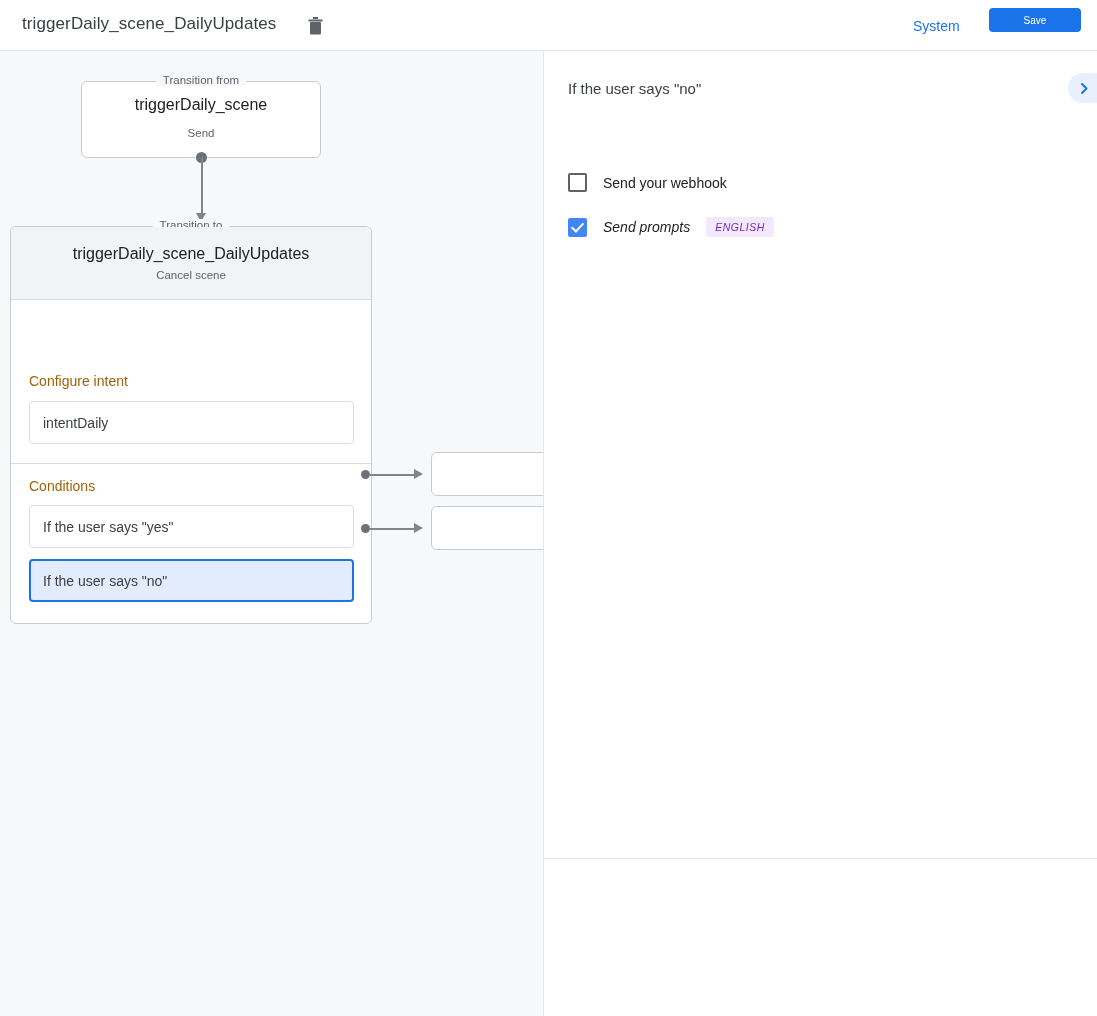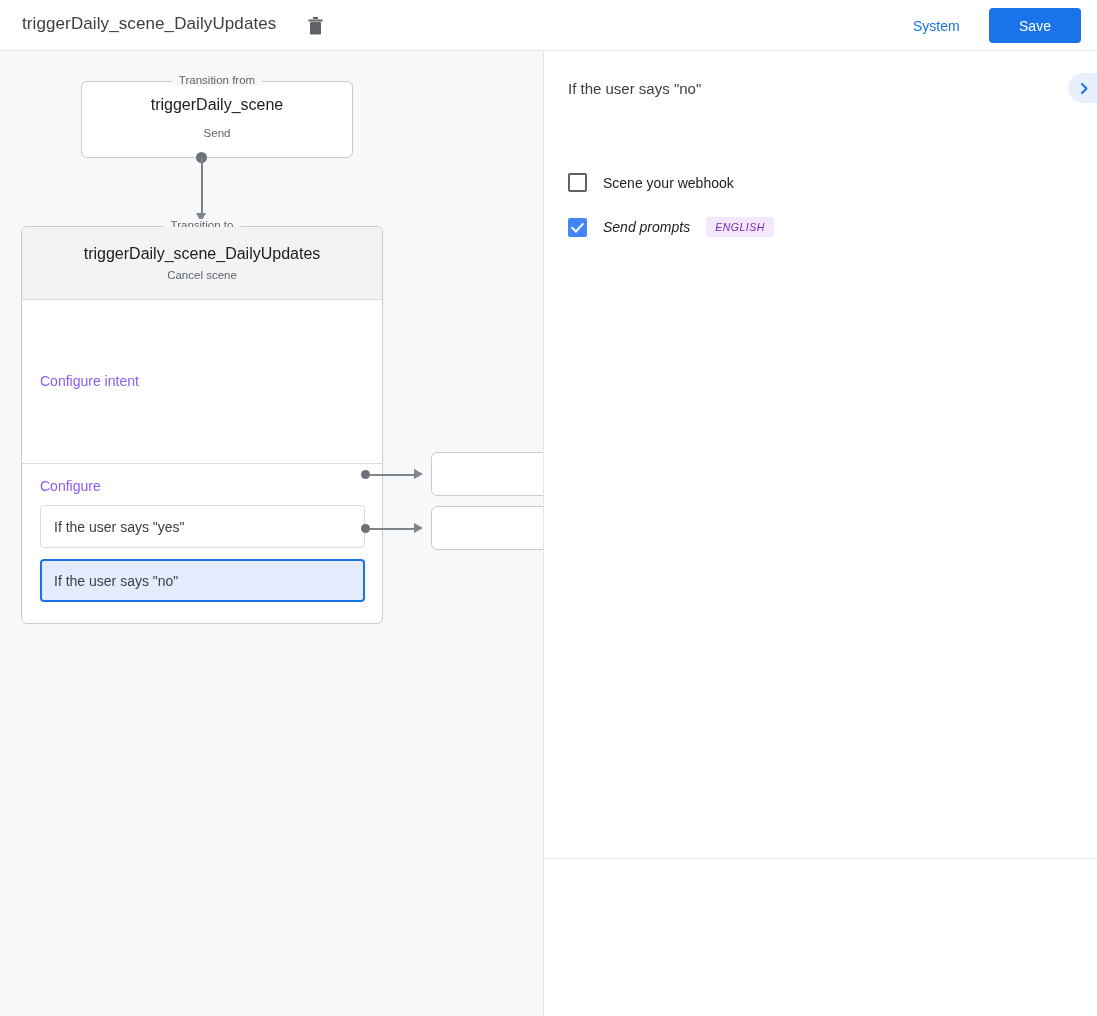--- a/index.html
+++ b/index.html
@@ -30,24 +30,24 @@
     cursor: pointer; background: transparent; border: none; padding: 0;
   }
   #cancel-btn {
     position: absolute; left: 905px; top: 13px;
     font-size: 14px; color: #1a73e8; font-weight: 500;
     background: transparent; border: none; cursor: pointer;
     padding: 5px 8px;
   }
   #save-btn {
     position: absolute; left: 989px; top: 8px;
-    width: 92px; height: 35px;
+    width: 92px; height: 24px;
     background: #1a73e8; color: #ffffff;
     border: none; border-radius: 4px;
-    font-size: 14px; font-weight: 500; font-family: inherit;
+    font-size: 10px; font-weight: 500; font-family: inherit;
     cursor: pointer;
   }
 
   
   #graph {
     position: absolute; left: 0; top: 51px;
     width: 543px; height: 965px;
     background: #f7f8fa;
     overflow: hidden;
   }
@@ -59,21 +59,21 @@
   .fieldset-legend {
     position: absolute; top: -8px;
     background: #f7f8fa;
     padding: 0 7px;
     font-size: 11.5px; color: #5f6368;
     white-space: nowrap;
   }
 
   
   #node-from {
-    left: 81px; top: 30px; width: 272px; height: 77px;
+    left: 81px; top: 30px; width: 240px; height: 77px;
     background: #ffffff;
   }
   #node-from .fieldset-legend { left: 50%; transform: translateX(-50%); background:#f7f8fa; }
   .node-title {
     position: absolute; left: 0; right: 0; top: 14px;
     text-align: center; font-size: 16px; color: #202124;
     white-space: nowrap;
   }
   .node-sub {
     position: absolute; left: 0; right: 0; top: 45px;
@@ -93,41 +93,41 @@
   #conn-arrow {
     position: absolute; left: 196px; top: 162px;
     width: 0; height: 0;
     border-left: 5.5px solid transparent;
     border-right: 5.5px solid transparent;
     border-top: 9px solid #80858c;
   }
 
   
   #node-to {
-    left: 21px; top: 175px; width: 362px; height: 398px;
+    left: 10px; top: 175px; width: 362px; height: 398px;
     background: #ffffff;
     border: 1px solid #c8ccd1; border-radius: 6px;
     position: absolute;
   }
   #node-to-legend {
     position: absolute; left: 50%; transform: translateX(-50%); top: -8px;
     background: #f7f8fa; padding: 0 7px;
     font-size: 11.5px; color: #5f6368; white-space: nowrap;
   }
   #node-to-header {
     position: absolute; left: 0; top: 0; right: 0; height: 73px;
     background: #f1f3f4;
     border-bottom: 1px solid #dadce0;
     border-radius: 5px 5px 0 0;
   }
   #node-to-header .node-title { top: 18px; font-size: 16px; }
   #node-to-header .node-sub { top: 42px; }
 
   .section-label {
-    position: absolute; font-size: 14px; color: #8b5cf6;
+    position: absolute; font-size: 14px; color: #a16207;
   }
   .inputbox {
     position: absolute;
     border: 1px solid #dadce0; border-radius: 4px;
     background: #ffffff;
     font-size: 14px; color: #3c4043;
     display: flex; align-items: center;
     padding-left: 13px;
   }
   #intent-field { left: 18px; top: 174px; width: 325px; height: 43px; }
@@ -245,24 +245,25 @@
   <div id="conn-arrow"></div>
 
   <div id="node-to">
     <span id="node-to-legend">Transition to</span>
     <div id="node-to-header">
       <div class="node-title">triggerDaily_scene_DailyUpdates</div>
       <div class="node-sub">Cancel scene</div>
     </div>
 
     <div class="section-label" style="left:18px; top:146px;">Configure intent</div>
+    <div id="intent-field" class="inputbox">intentDaily</div>
 
     <div id="cond-divider"></div>
 
-    <div class="section-label" style="left:18px; top:251px;">Configure</div>
+    <div class="section-label" style="left:18px; top:251px;">Conditions</div>
     <div id="cond-yes" class="inputbox">If the user says "yes"</div>
     <div id="cond-no" class="inputbox">If the user says "no"</div>
   </div>
 
   <div class="edge-dot" style="left:361px; top:419px;"></div>
   <div class="edge-line" style="left:370px; top:423px; width:44px;"></div>
   <div class="edge-arrow" style="left:414px; top:418px;"></div>
 
   <div class="edge-dot" style="left:361px; top:473px;"></div>
   <div class="edge-line" style="left:370px; top:477px; width:44px;"></div>
@@ -277,21 +278,21 @@
   <div id="panel-title">If the user says "no"</div>
 
   <button id="panel-expand">
     <svg width="15" height="15" viewBox="0 0 15 15">
       <path d="M5 3 L9.5 7.5 L5 12" fill="none" stroke="#1a73e8" stroke-width="2" stroke-linecap="round" stroke-linejoin="round"></path>
     </svg>
   </button>
 
   <div class="checkrow" style="top:122px;">
     <span class="cbox"></span>
-    <span class="checklabel">Scene your webhook</span>
+    <span class="checklabel">Send your webhook</span>
   </div>
 
   <div class="checkrow" style="top:166px;font-style:italic;">
     <span class="cbox checked"></span>
     <span class="checklabel">Send prompts</span>
     <span id="lang-chip">ENGLISH</span>
   </div>
 
   <div id="panel-divider"></div>
 

